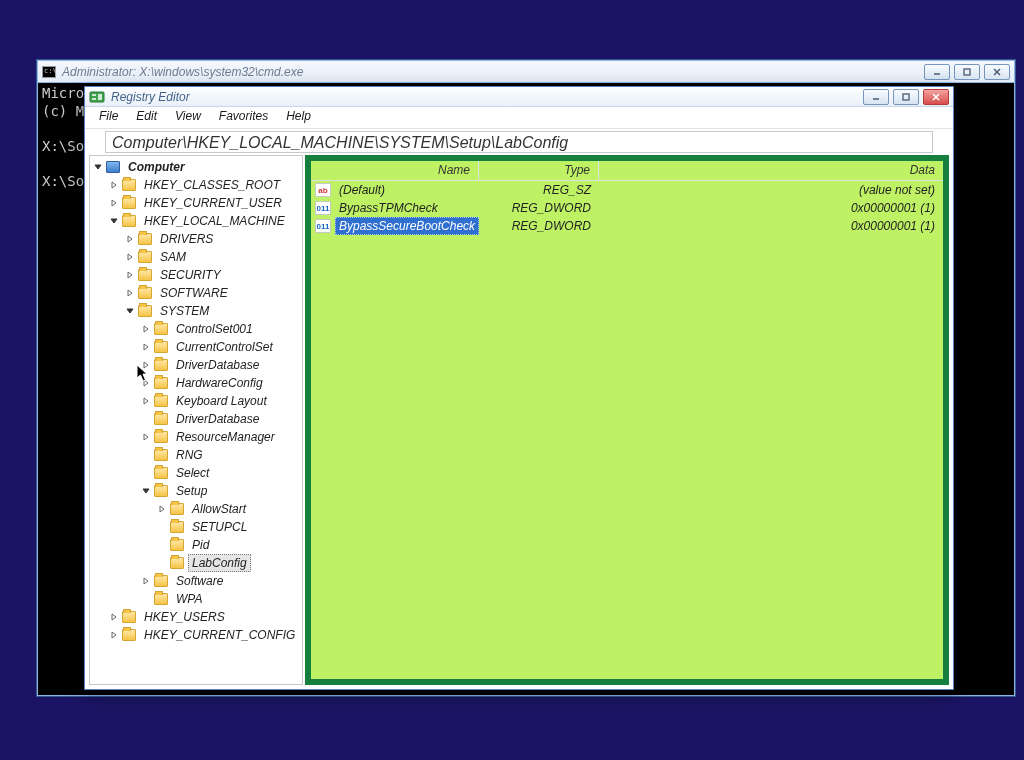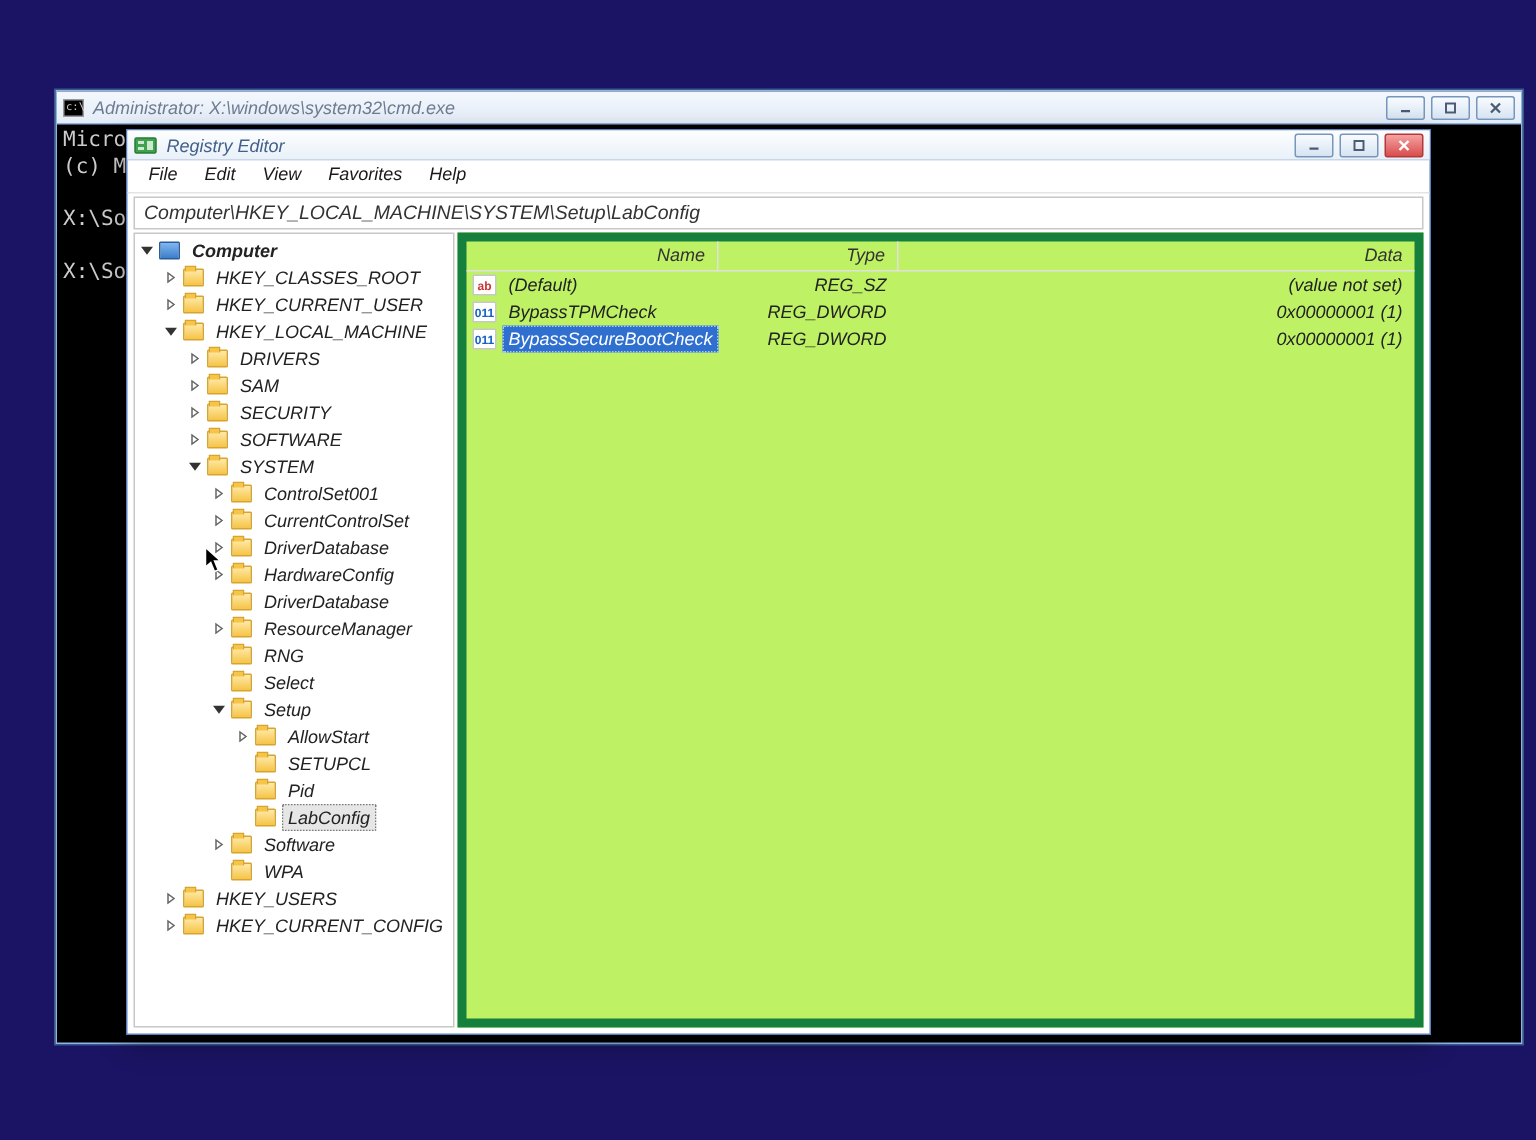--- a/index.html
+++ b/index.html
@@ -94,25 +94,25 @@
     gap: 2px; padding: 0 6px;
     font-style: italic; color: #1a1a1a;
     border-bottom: 1px solid #e3e3e3;
     font-size: 12px;
   }
   .menubar span { padding: 2px 8px; }
 
   .addressbar {
     height: 22px;
     border: 1px solid #c8c8c8;
-    margin: 2px 4px;
+    margin: 2px 20px;
     padding: 2px 6px;
     font-style: italic;
     color: #333;
-    font-size: 13px;
+    font-size: 16px;
     background: #fff;
   }
 
   .panes { flex: 1; display: flex; min-height: 0; }
 
   
   .tree-pane {
     width: 214px;
     border: 1px solid #c8c8c8;
     margin: 0 0 4px 4px;
@@ -450,20 +450,31 @@
             </li>
             <li>
               <div class="node-row depth-3">
                 <span class="expander">
                   <svg viewBox="0 0 8 8">
                     <path d="M2 1 L6 4 L2 7 Z" fill="none" stroke="#666" stroke-width="1"></path>
                   </svg>
                 </span>
                 <span class="folder-icon"></span>
                 <span class="node-label">HardwareConfig</span>
+              </div>
+            </li>
+            <li>
+              <div class="node-row depth-3">
+                <span class="expander">
+                  <svg viewBox="0 0 8 8">
+                    <path d="M2 1 L6 4 L2 7 Z" fill="none" stroke="#666" stroke-width="1"></path>
+                  </svg>
+                </span>
+                <span class="folder-icon"></span>
+                <span class="node-label">Keyboard Layout</span>
               </div>
             </li>
             <li>
               <div class="node-row depth-3">
                 <span class="expander"></span>
                 <span class="folder-icon"></span>
                 <span class="node-label">DriverDatabase</span>
               </div>
             </li>
             <li>

